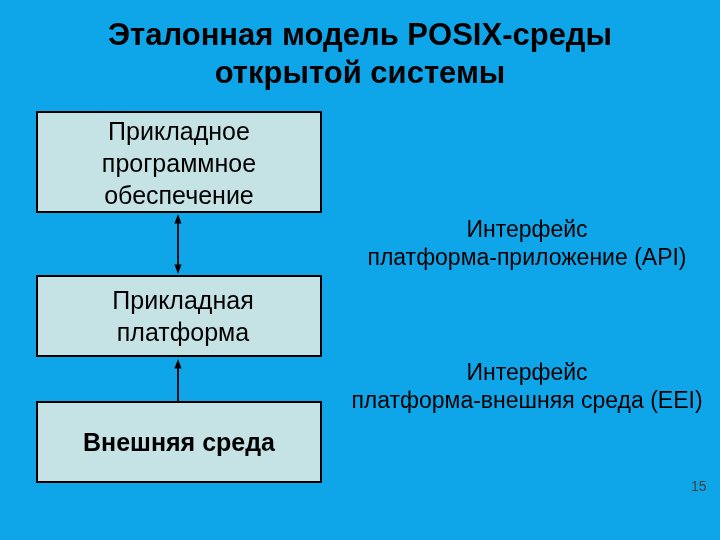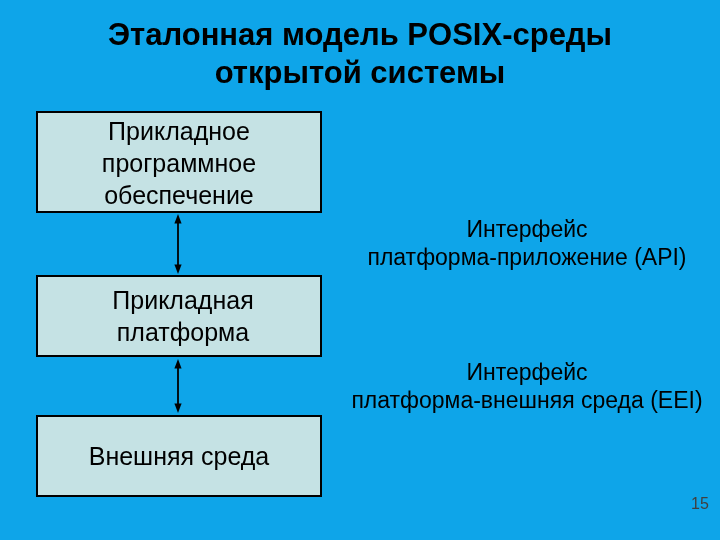--- a/index.html
+++ b/index.html
@@ -39,43 +39,43 @@
     justify-content: center;
   }
   .box-label {
     text-align: center;
     font-size: 25px;
     line-height: 32px;
     white-space: pre-line;
   }
   .box-1 { top: 111px; height: 102px; align-items: flex-end; }
   .box-2 { top: 275px; height: 82px; padding-left: 8px; }
-  .box-3 { top: 415px; height: 82px; }
+  .box-3 { top: 401px; height: 82px; font-weight: bold; }
   .arrow {
     position: absolute;
     left: 172px;
   }
   .arrow-1 { top: 214px; }
   .arrow-2 { top: 359px; }
   .iface-label {
     position: absolute;
     left: 332px;
     width: 390px;
     text-align: center;
     font-size: 23px;
     line-height: 28px;
     white-space: pre-line;
   }
   .iface-1 { top: 215px; }
   .iface-2 { top: 358px; }
   .page-number {
     position: absolute;
     left: 691px;
-    top: 495px;
-    font-size: 16px;
+    top: 478px;
+    font-size: 14px;
     color: #404040;
   }
 </style>
 </head>
 <body>
 
 <div class="slide">
 
   <div class="title">Эталонная модель POSIX-среды
 открытой системы</div>

